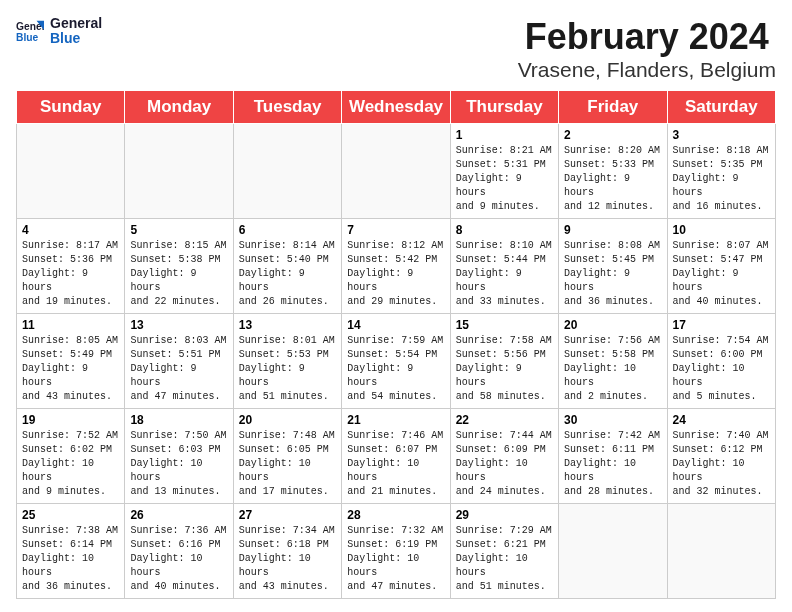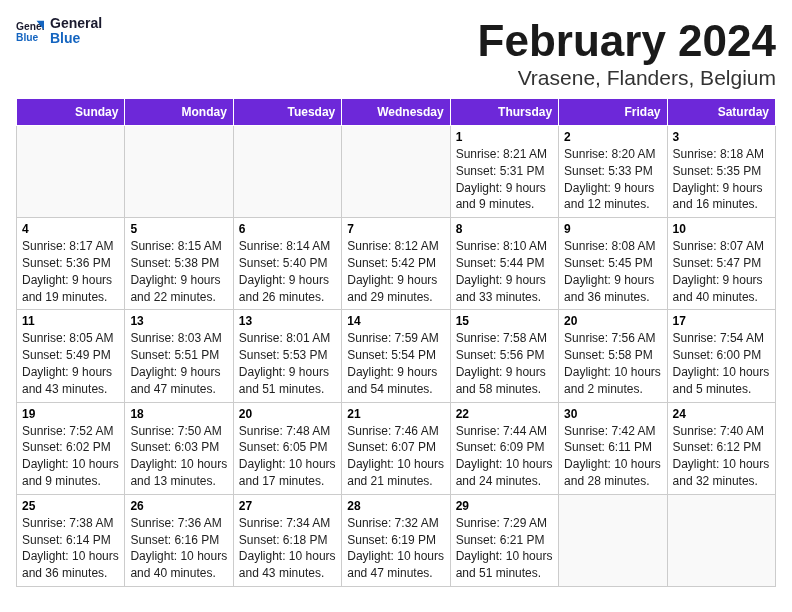--- a/index.html
+++ b/index.html
@@ -20,62 +20,63 @@
       height: 28px;
       margin-right: 2px;
     }
     .top-section {
       display: flex;
       justify-content: space-between;
       align-items: flex-start;
       margin-bottom: 8px;
     }
     .month-title {
-      font-size: 44px;
+      font-size: 36px;
       font-weight: bold;
       color: #1a1a1a;
       text-align: center;
     }
     .location-title {
       font-size: 21px;
       color: #333;
       text-align: right;
     }
     .calendar {
       width: 100%;
       border-collapse: collapse;
       font-size: 11px;
     }
     .calendar th {
-      background-color: #6d28d9;
+      background-color: #ef4444;
       color: #fff;
-      text-align: right;
+      text-align: center;
       padding: 6px 6px;
-      font-size: 12px;
+      font-size: 17px;
       font-weight: bold;
       border: 1px solid #fff;
     }
     .calendar td {
       vertical-align: top;
       border: 1px solid #ccc;
       padding: 4px 5px;
       width: calc(100% / 7);
       min-height: 80px;
       height: 90px;
     }
     .day-number {
       font-weight: bold;
       font-size: 12px;
       margin-bottom: 2px;
       display: block;
     }
     .day-info {
-      font-size: 12px;
+      font-size: 10px;
       color: #222;
       line-height: 1.4;
+      font-family: Liberation Mono, monospace;
     }
     .empty-cell {
       background: #f9f9f9;
     }
   </style>
 </head>
 <body>
 
 <div class="top-section">
   <div class="header-logo">

